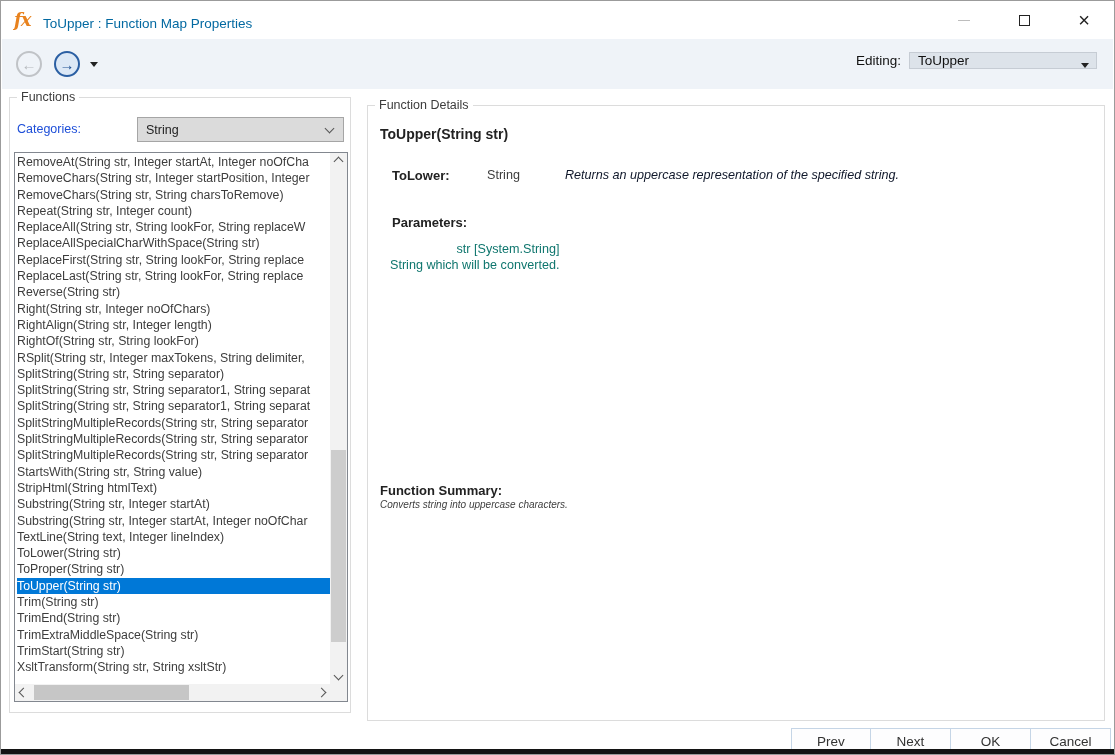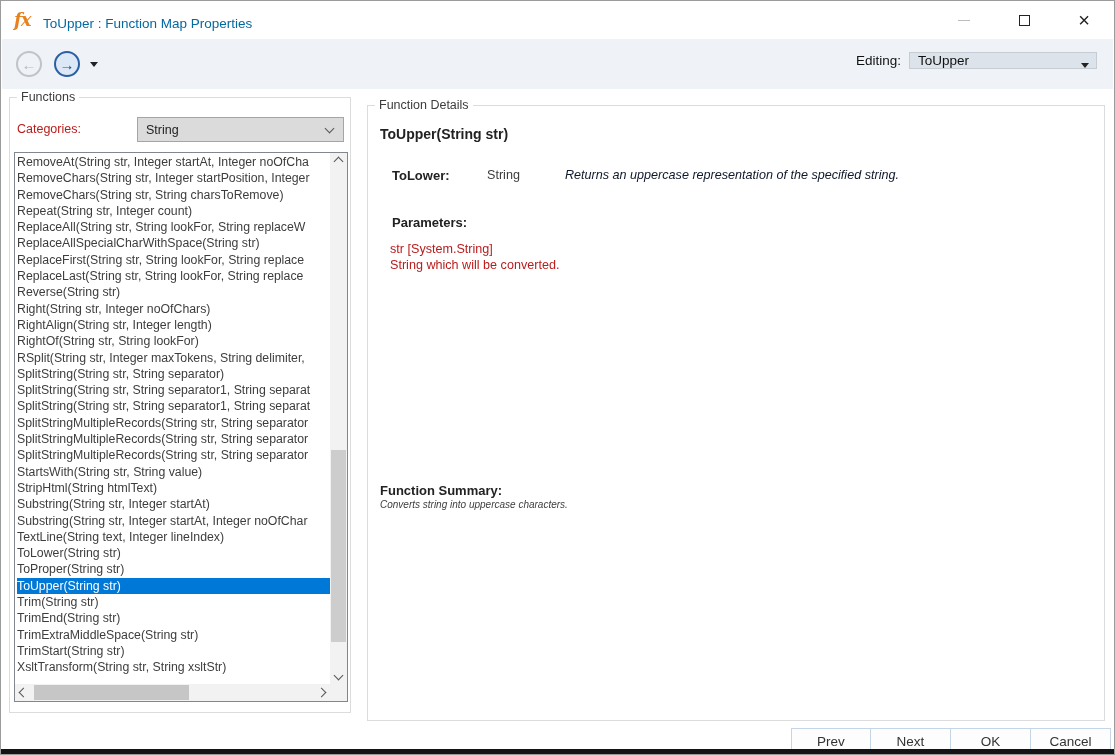--- a/index.html
+++ b/index.html
@@ -29,21 +29,21 @@
   .editing-select { width:188px; height:17px; background:#dde3ea; border:1px solid #c6ccd4; display:flex; align-items:center; padding:0 8px; font-size:13.5px; color:#111; position:relative; cursor:pointer; }
   .editing-select .dd-caret { position:absolute; right:7px; top:10px; width:0; height:0; border-left:4px solid transparent; border-right:4px solid transparent; border-top:5px solid #222; }
 
   
   .groupbox { position:absolute; border:1px solid #dcdcdc; background:#fff; }
   .groupbox-label { position:absolute; top:-8px; left:7px; background:#fff; padding:0 4px; font-size:12.5px; color:#3c3c3c; }
   .gb-functions { left:8px; top:96px; width:342px; height:616px; }
   .gb-details { left:366px; top:104px; width:738px; height:616px; }
 
   
-  .cat-label { position:absolute; left:7px; top:24px; font-size:12.5px; color:#b91c1c; }
+  .cat-label { position:absolute; left:7px; top:24px; font-size:12.5px; color:#1d4ed8; }
   .cat-select { position:absolute; left:127px; top:19px; width:207px; height:25px; background:#dbdbdb; border:1px solid #a5a5a5; display:flex; align-items:center; padding:0 8px; font-size:12.5px; color:#222; cursor:pointer; }
   .chev { display:inline-block; width:7px; height:7px; border-right:1.6px solid #555; border-bottom:1.6px solid #555; }
   .chev-down { transform:rotate(45deg); }
   .chev-up { transform:rotate(-135deg); }
   .chev-left { transform:rotate(135deg); }
   .chev-right { transform:rotate(-45deg); }
   .cat-select .chev { position:absolute; right:10px; top:7px; }
 
   .listbox { position:absolute; left:4px; top:54px; width:334px; height:550px; border:1px solid #82878f; background:#fff; overflow:hidden; }
   .list-content { position:absolute; left:0; top:0; right:17px; bottom:17px; overflow:hidden; padding:1px 0 0 2px; }
@@ -63,21 +63,21 @@
   .hscroll .thumb { position:absolute; top:1px; height:15px; left:19px; width:155px; background:#c6c6c6; cursor:pointer; }
   .scroll-corner { position:absolute; right:0; bottom:0; width:17px; height:17px; background:#f2f2f2; }
 
   
   .sig { position:absolute; left:12px; top:20px; font-size:14px; font-weight:bold; color:#222; }
   .returns-row { position:absolute; left:24px; top:62px; display:flex; }
   .returns-label { font-size:13px; font-weight:bold; color:#222; width:95px; }
   .returns-type { font-size:12.6px; color:#3d3d3d; width:52px; }
   .returns-desc { font-size:12.6px; font-style:italic; color:#0f172a; margin-left:26px; }
   .params-label { position:absolute; left:24px; top:109px; font-size:13px; font-weight:bold; color:#222; }
-  .params-list { position:absolute; left:22px; top:135px; font-size:12.6px; color:#b91c1c; line-height:16px; }
+  .params-list { position:absolute; left:22px; top:135px; font-size:12.6px; color:#0f766e; line-height:16px;text-align:right; }
   .summary-label { position:absolute; left:12px; top:377px; font-size:13px; font-weight:bold; color:#222; }
   .summary-text { position:absolute; left:12px; top:393px; font-size:10px; font-style:italic; color:#3d3d3d; }
 
   
   .footer-buttons { position:absolute; right:3px; top:727px; display:flex; }
   .footer-btn { width:80px; height:26px; background:#fdfdfe; border:1px solid #c5d5e6; border-left:none; font-family:"Liberation Sans", sans-serif; font-size:13.5px; color:#333; cursor:pointer; }
   .footer-btn:first-child { border-left:1px solid #c5d5e6; }
   .bottom-strip { position:absolute; left:0; right:0; bottom:0; height:5px; background:#141414; }
 </style>
 </head>

